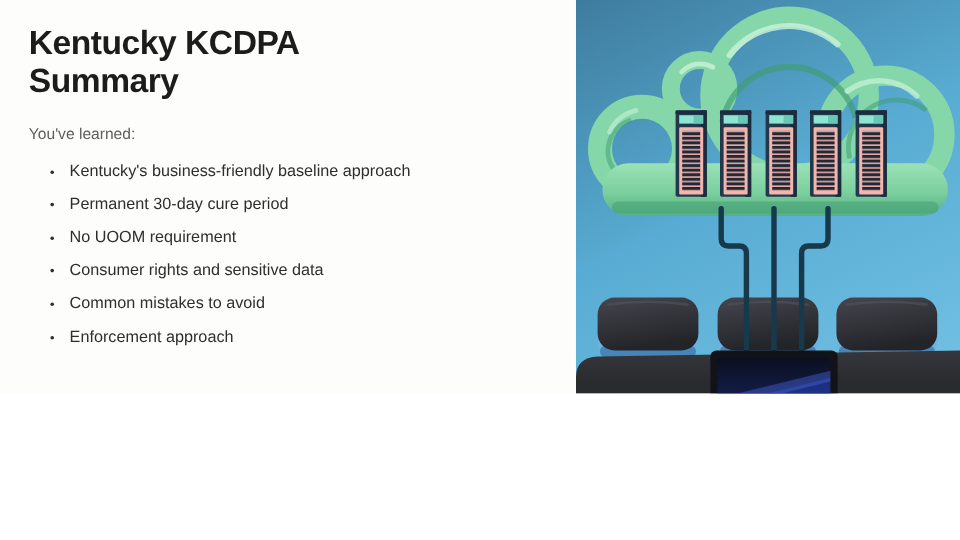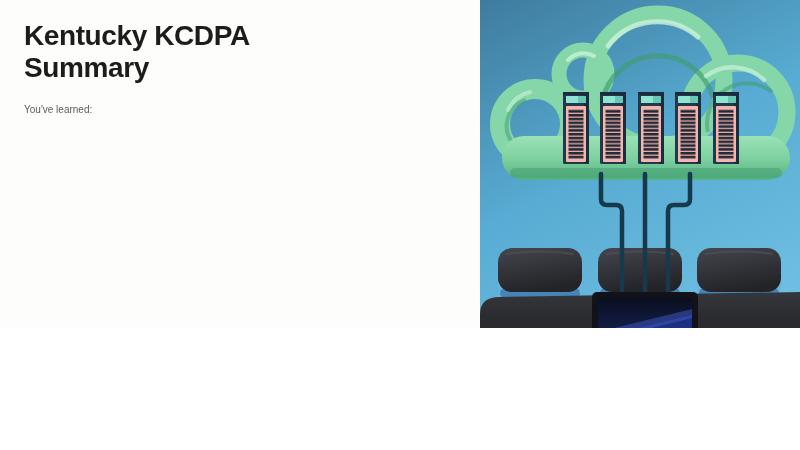--- a/index.html
+++ b/index.html
@@ -9,36 +9,44 @@
     --server-body:#24384c; --server-pink:#f2b6ae; --server-teal:#8ce6d2;
     --cable:#17394c; --desk:#26272a; --pad-dark:#34353b; --pad-blue:#6fb2e0;
     --screen-blue:#2a46c0; --keyboard-blue:#4d58d6; --glow-green:#3fe89e; --mouse-blue:#4a6ade;
   }
   html,body{margin:0;padding:0;}
   body{font-family:"Liberation Sans",sans-serif;}
   .slide{position:relative;width:800px;height:328px;background:var(--slide-bg);overflow:hidden;}
   .content{position:absolute;left:24px;top:20px;width:440px;}
   h1.title{margin:0 0 20px 0;max-width:330px;font-size:28px;line-height:1.14;
     font-weight:700;letter-spacing:-0.4px;color:var(--title-color);}
-  p.intro{margin:0 0 15px 0;font-size:10px;color:var(--intro-color);}
+  p.intro{margin:0 0 15px 0;font-size:13px;color:var(--intro-color);}
   ul.bullets{margin:0 0 6px 0;padding:0 0 0 31px;list-style:disc;}
   ul.bullets li{margin:0 0 10px 0;font-size:13.5px;line-height:1.3;color:var(--bullet-color);padding-left:3px;}
   ul.bullets li::marker{font-size:11px;color:var(--bullet-color);}
   p.takeaway{margin:14px 0 0 0;font-size:13.5px;font-weight:700;color:var(--title-color);}
   .art{position:absolute;right:0;top:0;width:320px;height:450px;}
   .art svg{display:block;}
 </style>
 </head>
 <body>
 
 <div class="slide">
 
   <div class="content">
     <h1 class="title">Kentucky KCDPA Summary</h1>
     <p class="intro">You've learned:</p>
+    <ul class="bullets">
+      <li>Kentucky's business-friendly baseline approach</li>
+      <li>Permanent 30-day cure period</li>
+      <li>No UOOM requirement</li>
+      <li>Consumer rights and sensitive data</li>
+      <li>Common mistakes to avoid</li>
+      <li>Enforcement approach</li>
+    </ul>
   </div>
 
   <div class="art">
     <svg width="320" height="450" viewBox="0 0 320 450" xmlns="http://www.w3.org/2000/svg">
       <defs>
         <linearGradient id="sky" x1="0" y1="0" x2="0.35" y2="1">
           <stop offset="0" stop-color="#3e7c9e"></stop>
           <stop offset="0.45" stop-color="#58abd2"></stop>
           <stop offset="1" stop-color="#74c4e6"></stop>
         </linearGradient>

